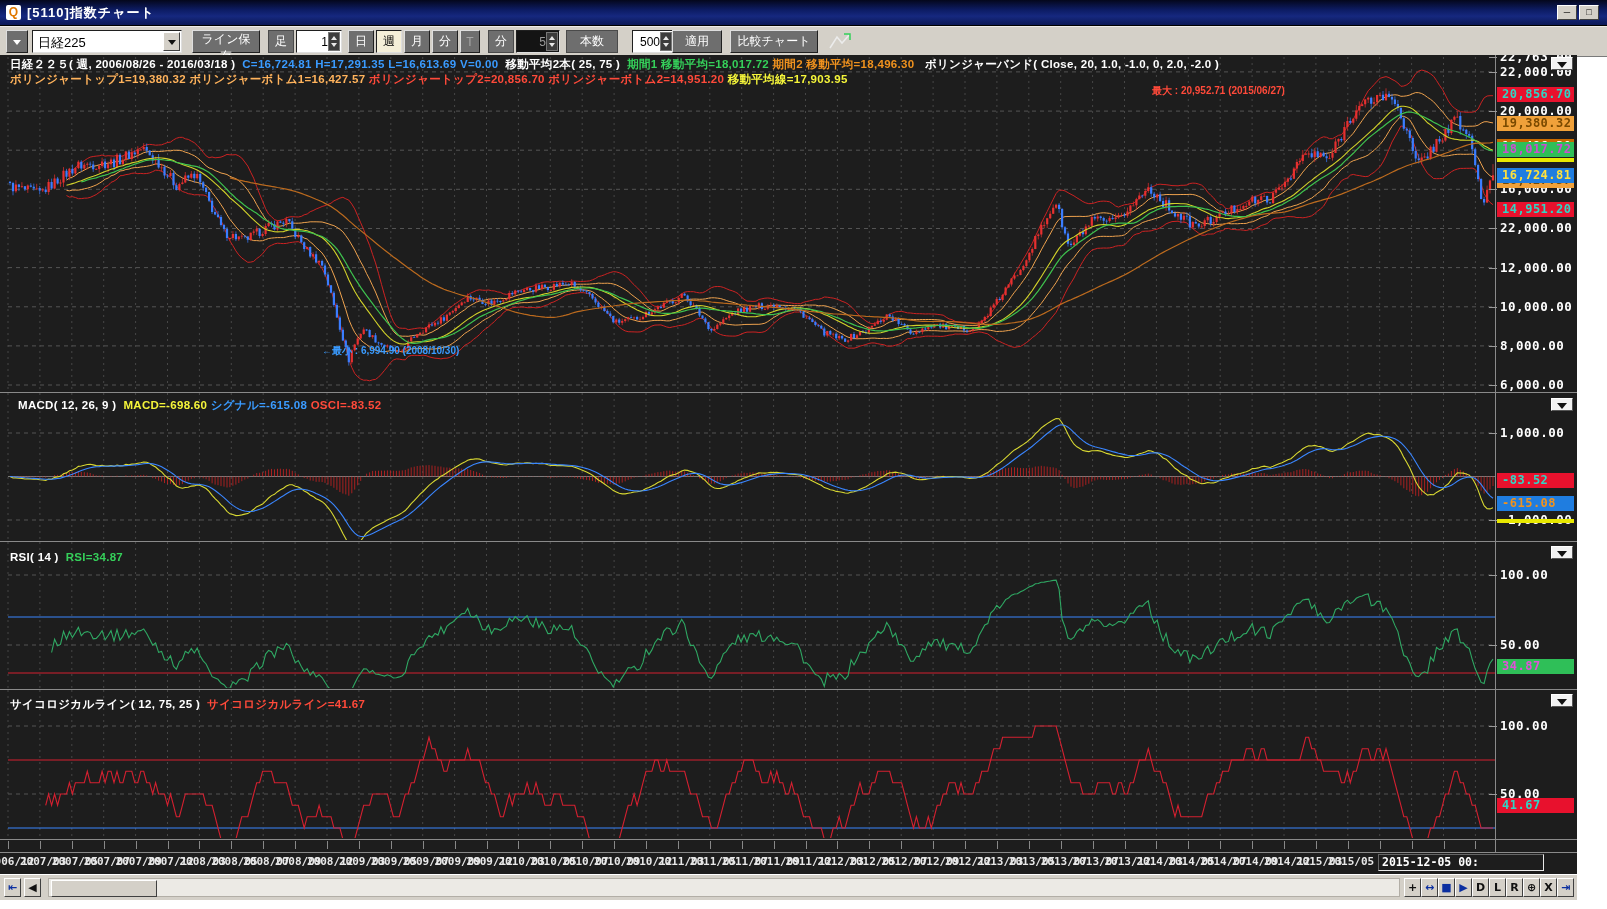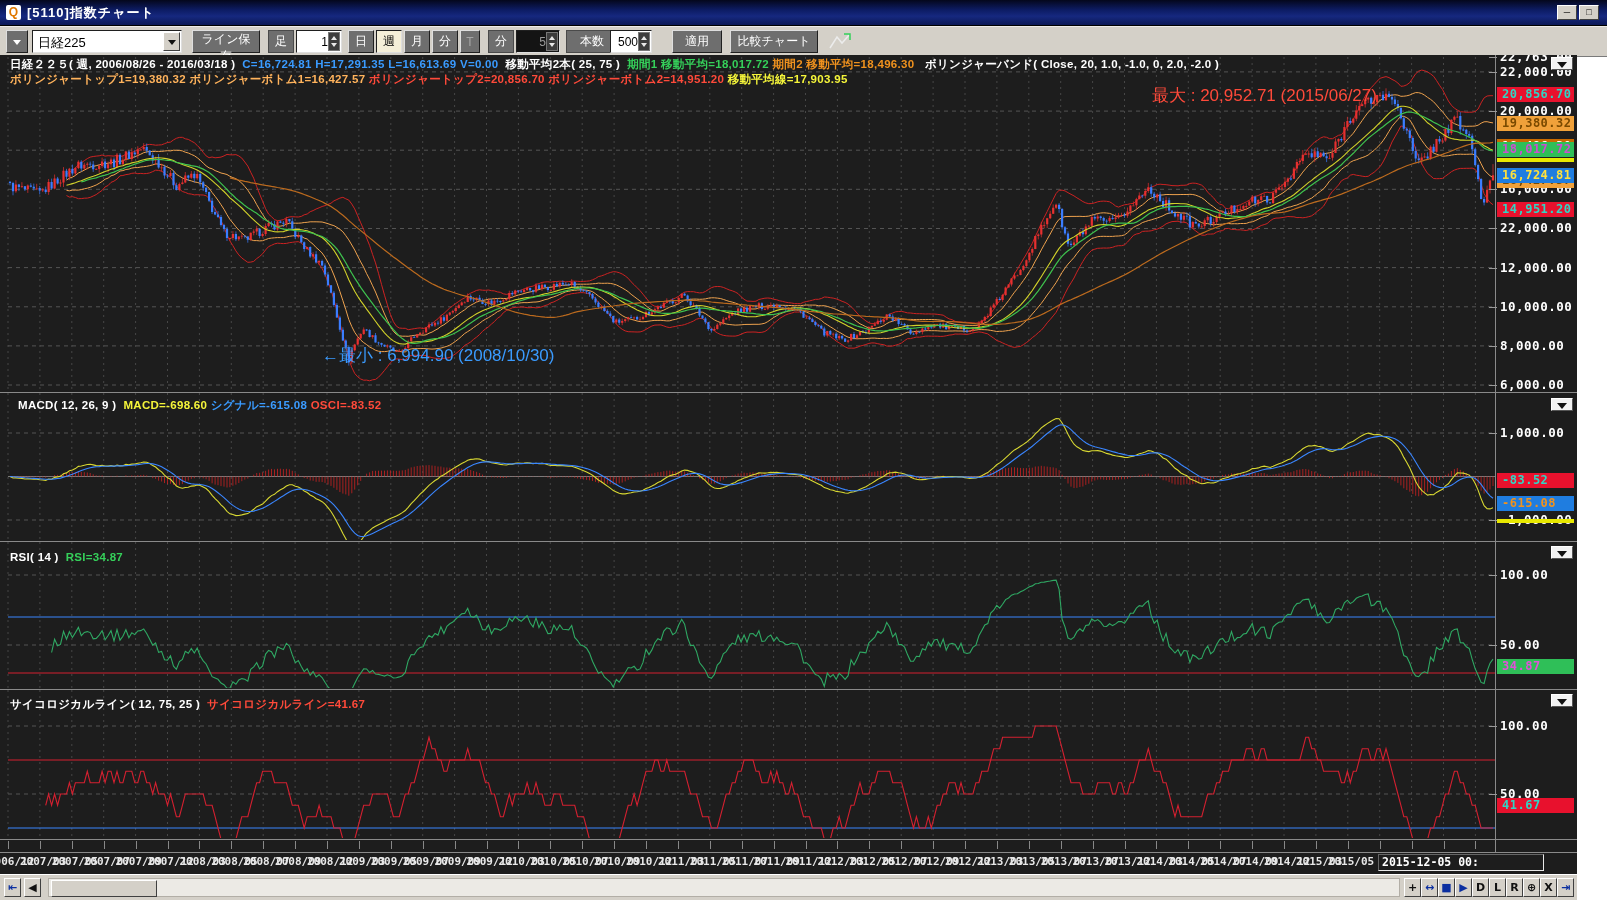--- a/index.html
+++ b/index.html
@@ -44,21 +44,21 @@
   .combo-val{position:absolute;left:5px;top:3px;font-size:13px;color:#000;}
   .combo-btn{position:absolute;right:1px;top:1px;width:17px;height:19px;background:#d4d0c8;color:#111;
     border:1px solid;border-color:#fff #404040 #404040 #fff;box-sizing:border-box;text-align:center;}
   .tri{display:inline-block;width:0;height:0;border-left:4px solid transparent;
     border-right:4px solid transparent;border-top:5px solid currentColor;vertical-align:middle;}
   .tb-charticon{position:absolute;left:828px;top:4px;width:28px;height:22px;}
   
   #client{position:absolute;left:0;top:55px;width:1577px;height:819px;background:#1d1d1d;overflow:hidden;}
   #plot{position:absolute;left:0;top:0;}
   .panel-hdr{position:absolute;font-size:11.5px;font-weight:bold;white-space:pre;letter-spacing:.3px;z-index:5;}
-  .anno{position:absolute;font-size:17px;font-weight:normal;white-space:pre;z-index:5;}
+  .anno{position:absolute;font-size:10px;font-weight:bold;white-space:pre;z-index:5;}
   .divider{position:absolute;left:0;width:1577px;height:1px;background:#8a8a8a;z-index:4;}
   .vsep{position:absolute;left:1495px;top:0;width:1px;height:798px;background:#8a8a8a;z-index:4;}
   .dropbtn{position:absolute;left:1551px;width:22px;height:13px;background:#f2f2f2;padding:0;z-index:8;
     border:1px solid;border-color:#fff #555 #555 #fff;}
   .dropbtn .tri{border-left-width:5px;border-right-width:5px;border-top:6px solid #111;margin-top:-3px;}
   .tick{position:absolute;left:1500px;color:#fff;font-family:"DejaVu Sans Mono",monospace;
     font-size:12.5px;font-weight:bold;height:14px;line-height:14px;letter-spacing:.5px;z-index:5;}
   .tickdash{position:absolute;left:1489px;width:8px;height:1px;background:#999;z-index:5;}
   .badge{position:absolute;left:1497px;width:77px;height:15px;line-height:15px;box-sizing:border-box;
     font-family:"DejaVu Sans Mono",monospace;font-size:12px;font-weight:bold;padding-left:5px;
@@ -116,21 +116,21 @@
   <button class="tb-btn per disabled" style="left:460px;width:20px;">T</button>
   <span class="tb-label" style="left:488px;width:26px;">分</span>
   <span class="spin dark" style="left:516px;width:44px;">
     <input value="5" style="">
     <span class="spinbtn">
         <i class="u"></i>
         <i class="d"></i>
       </span>
   </span>
   <span class="tb-label" style="left:566px;width:52px;">本数</span>
-  <span class="spin" style="left:610px;width:42px;">
+  <span class="spin" style="left:632px;width:42px;">
     <input value="500" style="">
     <span class="spinbtn">
         <i class="u"></i>
         <i class="d"></i>
       </span>
   </span>
   <button class="tb-btn" style="left:672px;width:50px;">適用</button>
   <button class="tb-btn" style="left:730px;width:88px;">比較チャート</button>
   <span class="tb-charticon">
     <svg width="28" height="22">

